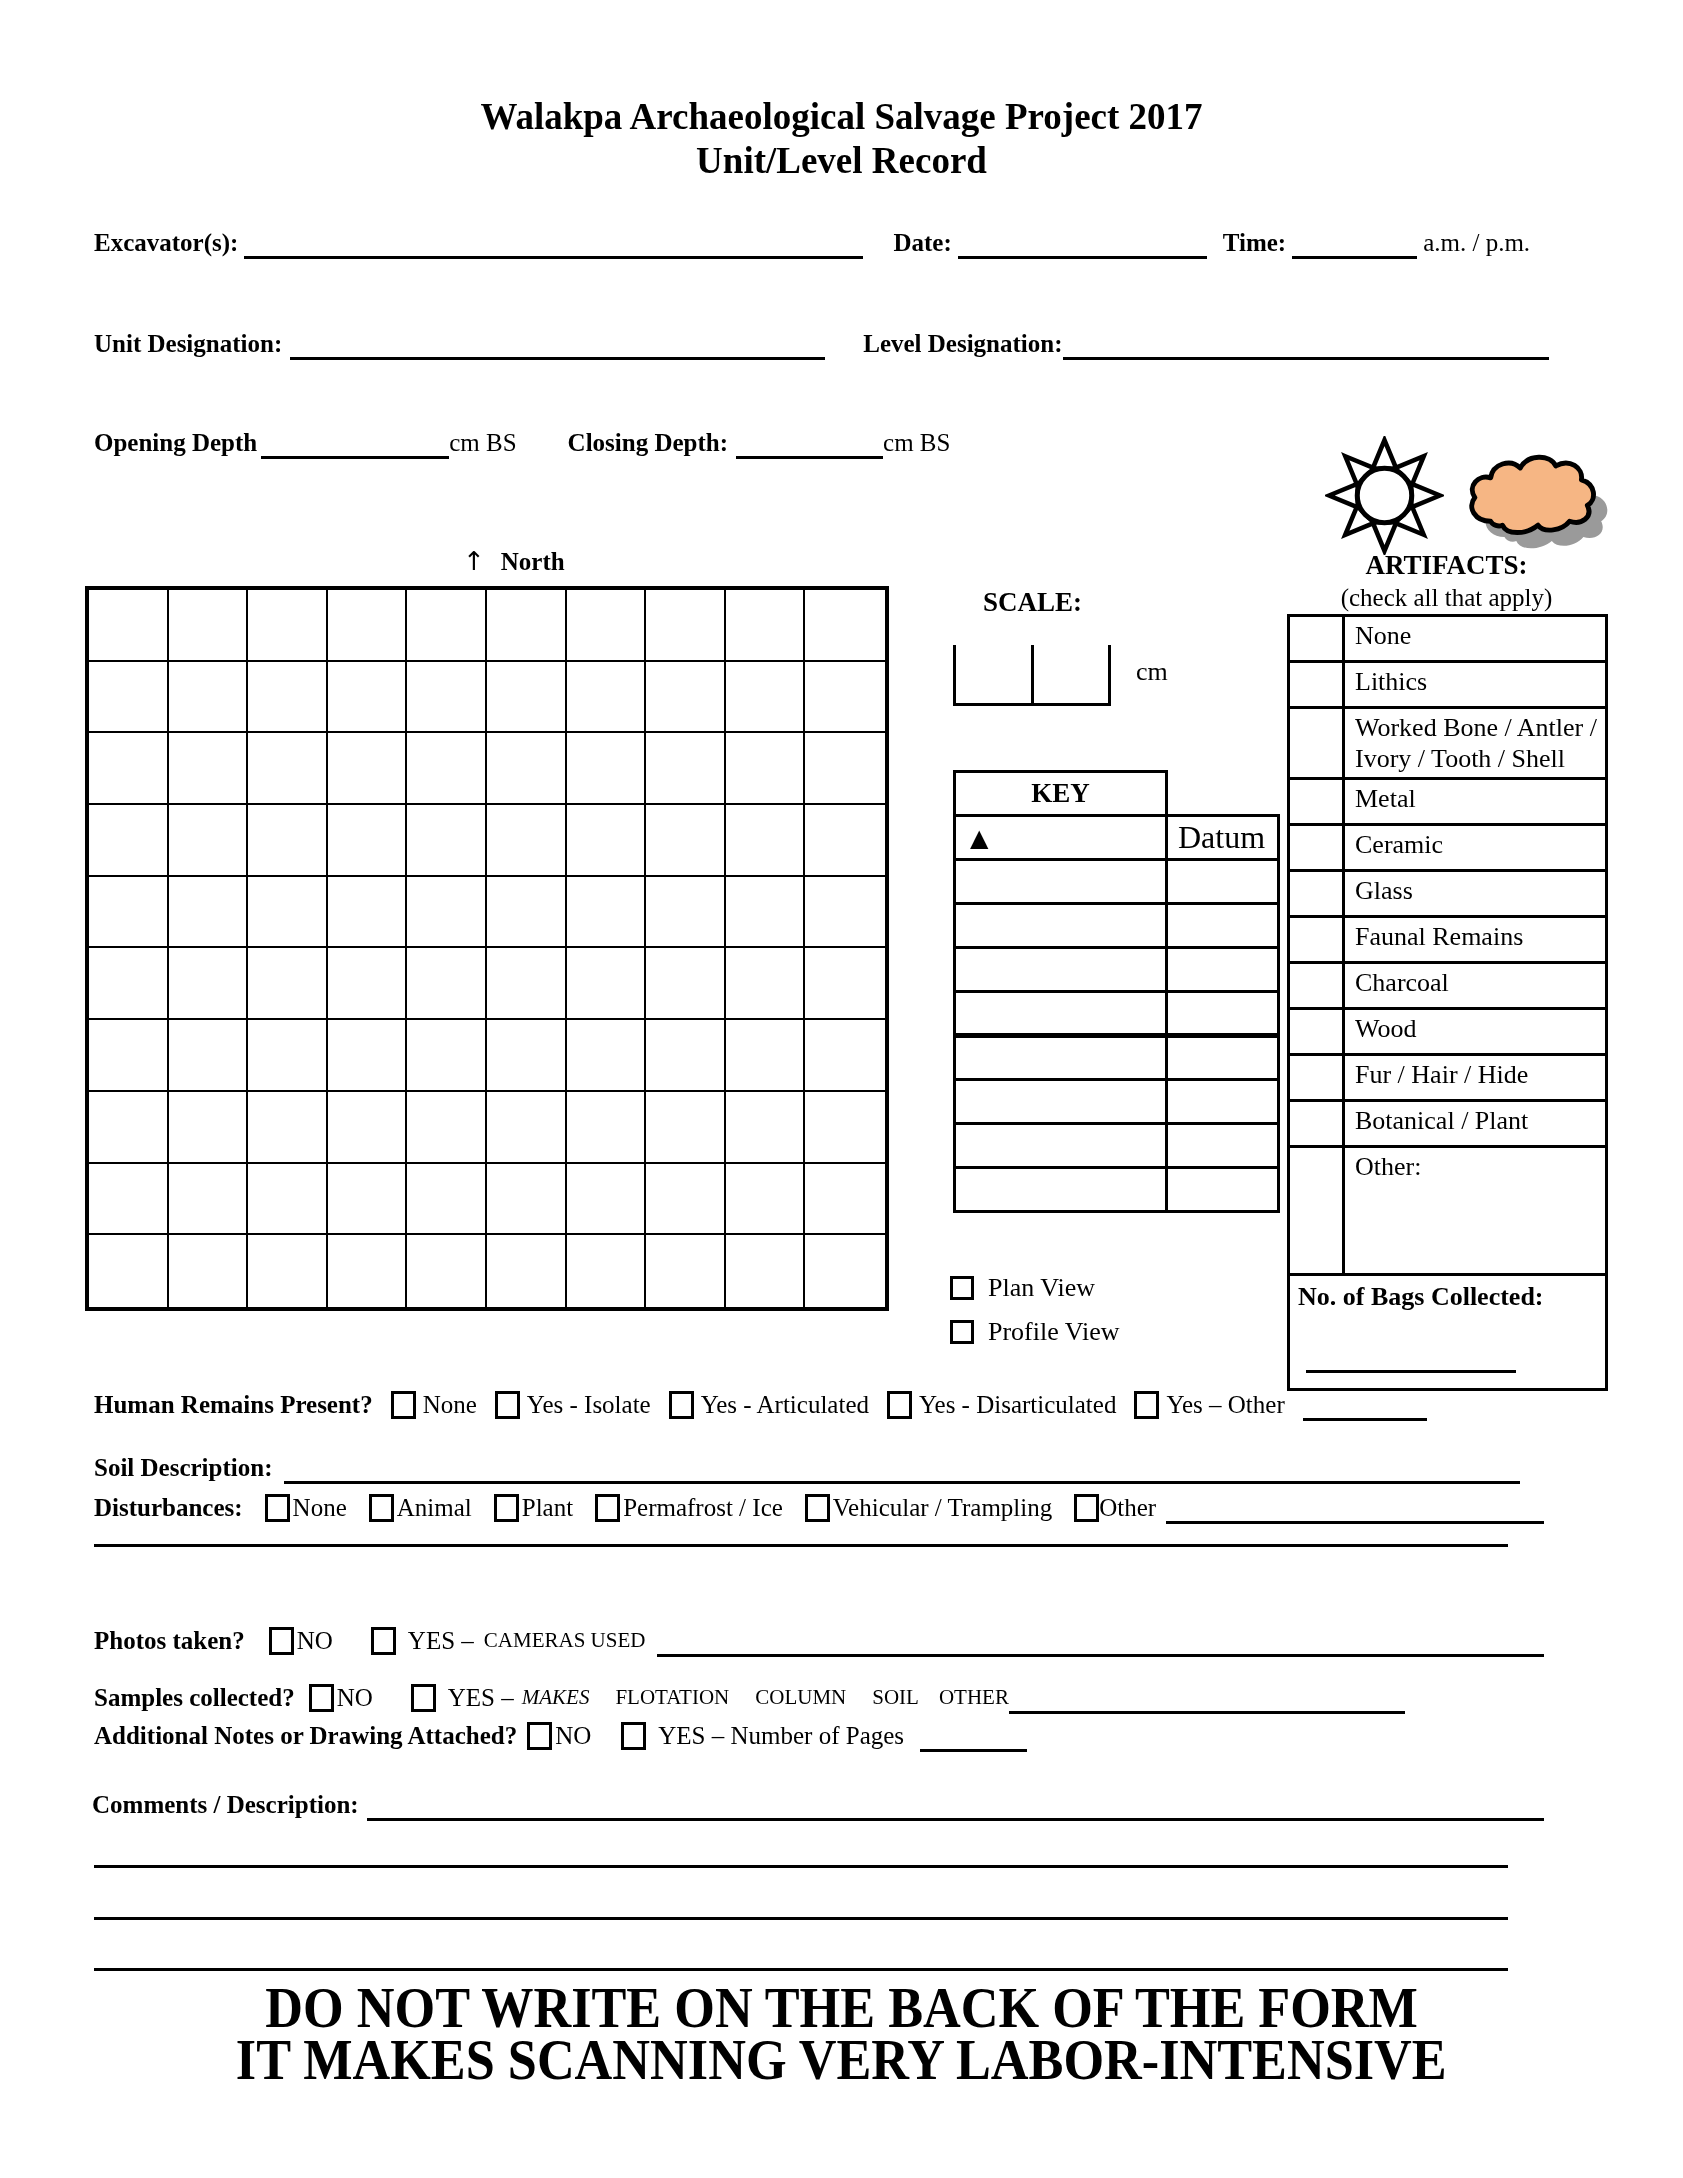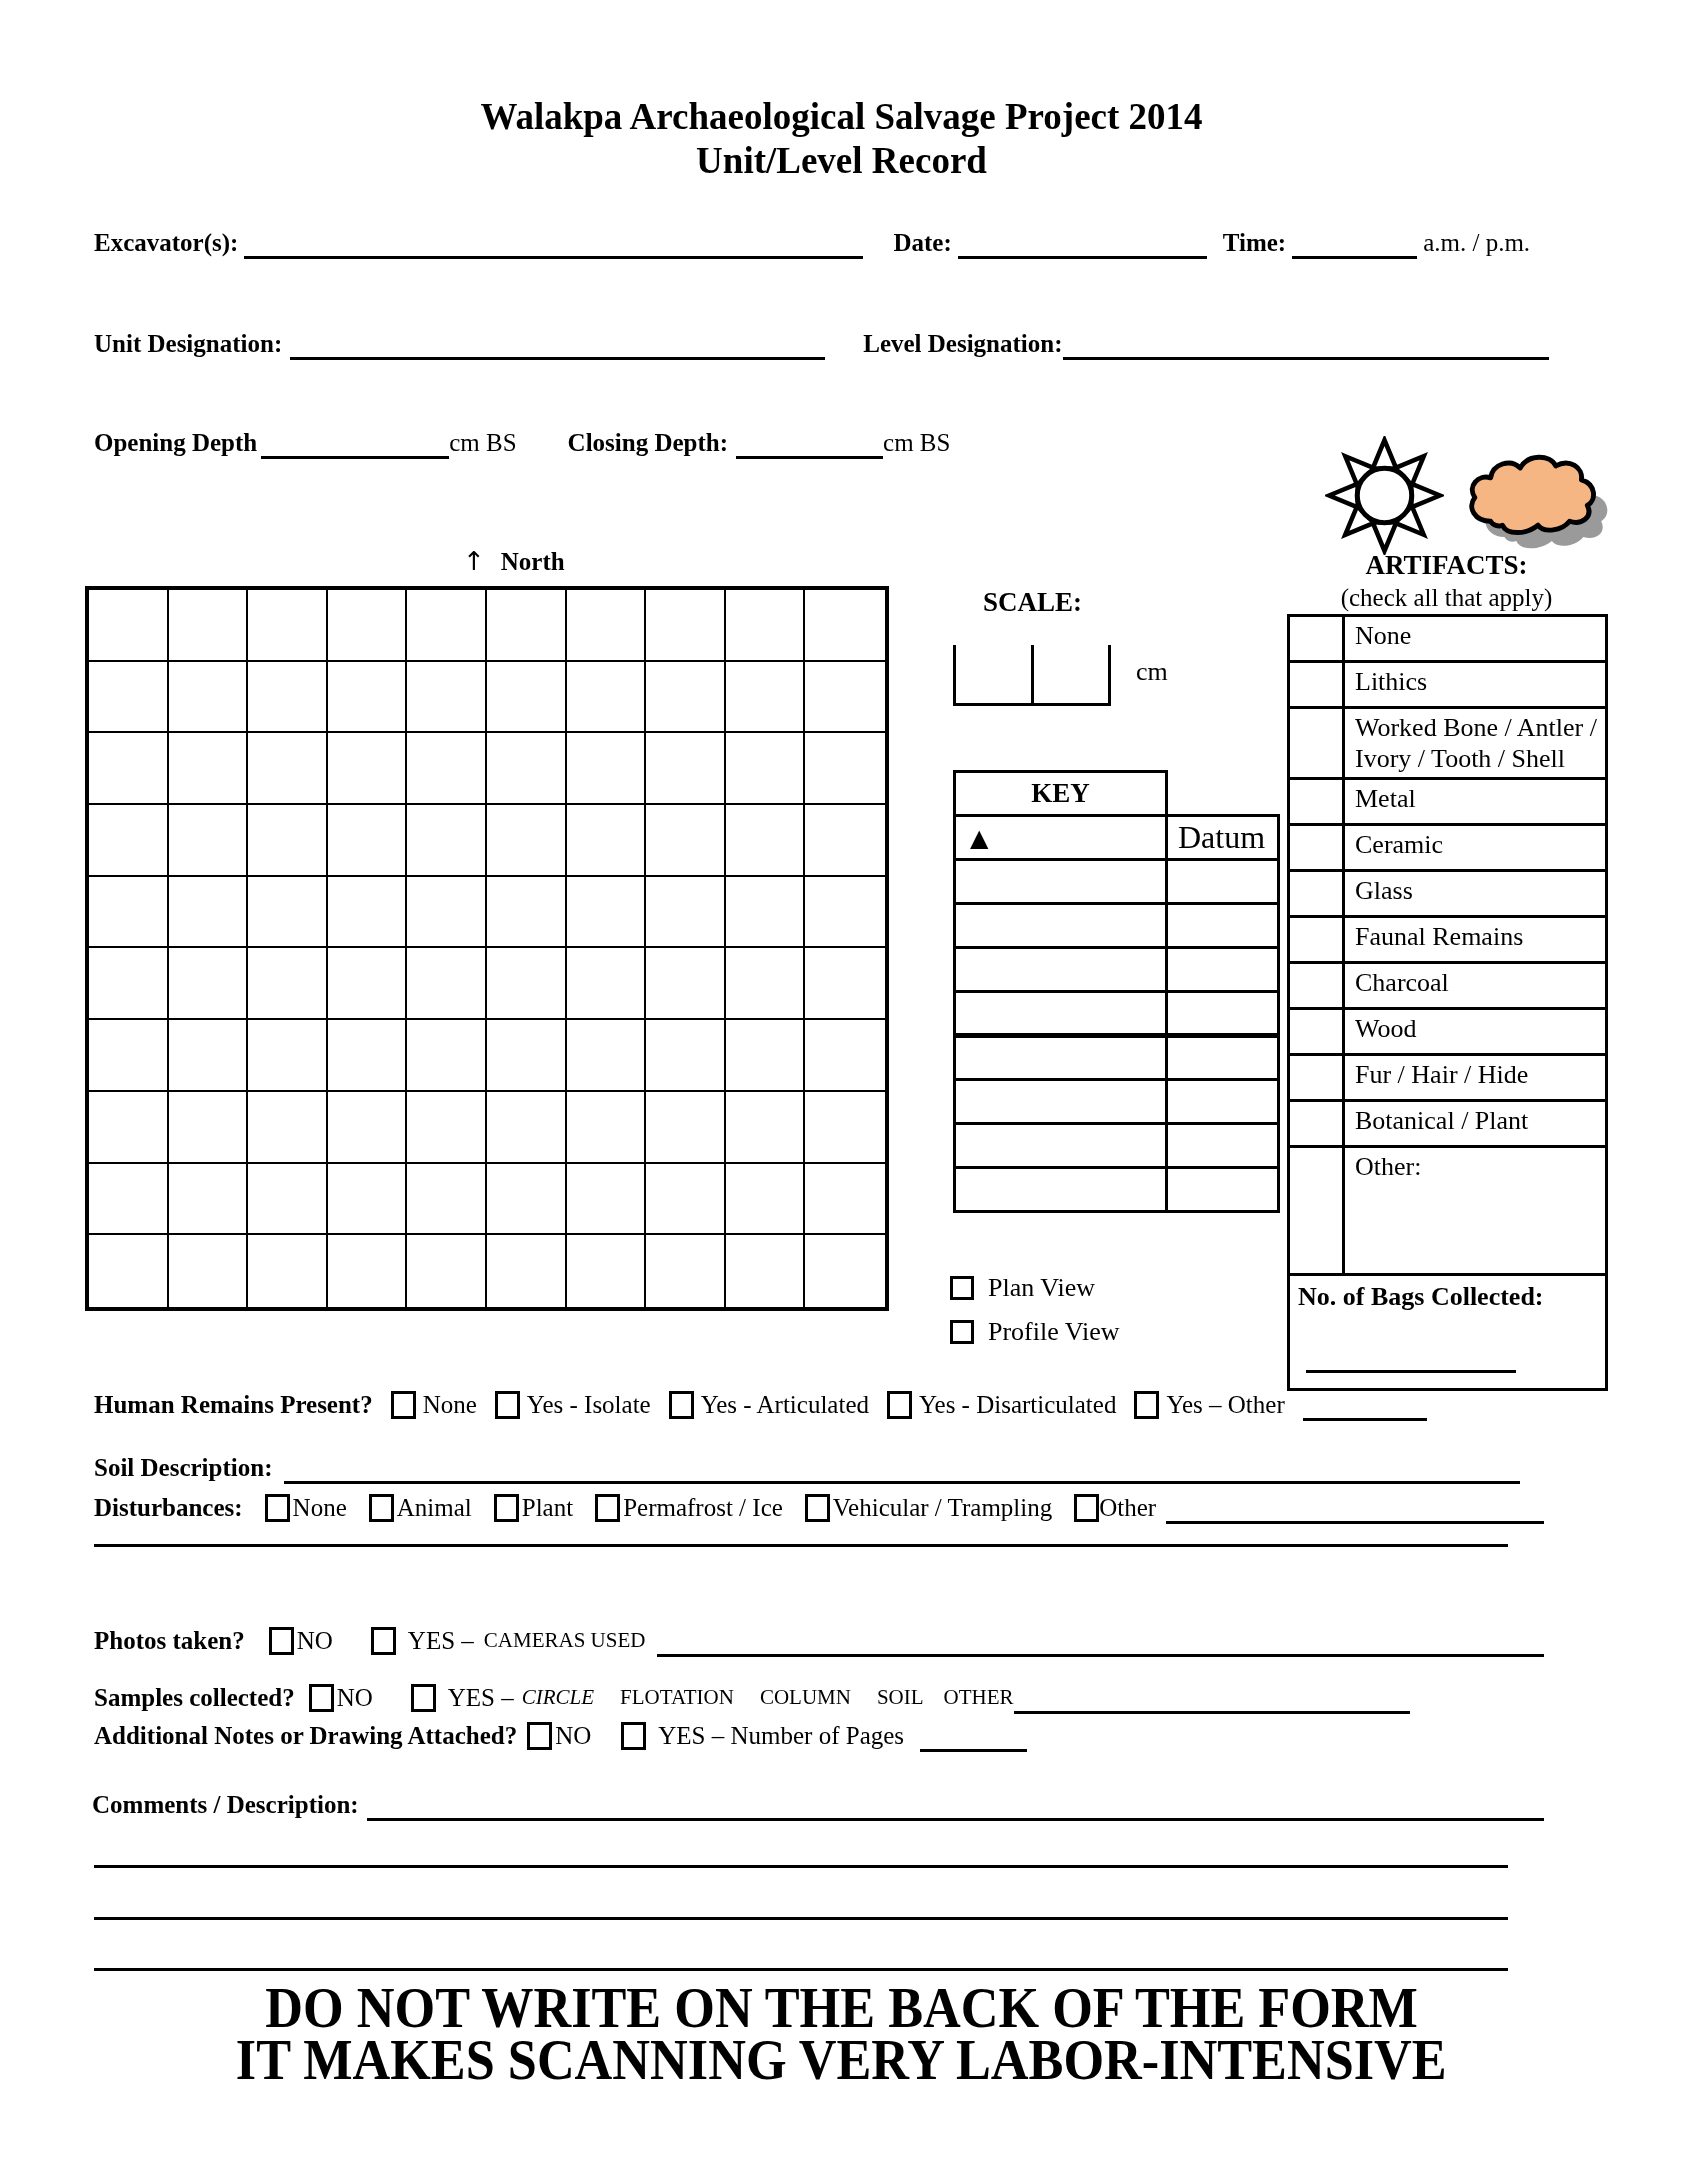--- a/index.html
+++ b/index.html
@@ -44,21 +44,21 @@
   .arttable td.bags{font-size:26px;font-weight:bold;padding:6px 8px;}
   .footer{position:absolute;left:0;width:100%;text-align:center;font-weight:bold;font-size:55px;white-space:nowrap;}
   .footer>span{display:inline-block;transform:scaleX(.95) scaleY(1.05);transform-origin:center;}
   .arrow{font-family:"DejaVu Sans",sans-serif;font-size:26px;line-height:33px;}
 </style>
 </head>
 <body>
 
 <div class="page">
 
-  <div class="center t36" style="top:95px">Walakpa Archaeological Salvage Project 2014</div>
+  <div class="center t36" style="top:95px">Walakpa Archaeological Salvage Project 2017</div>
   <div class="center t36" style="top:139px">Unit/Level Record</div>
 
   <div class="row" style="top:226px;left:94px;right:104px;">
     <span class="lbl">Excavator(s):</span>
     <span class="bline" style="width:619px;margin-left:6px"></span>
     <span class="lbl" style="margin-left:30px">Date:</span>
     <span class="bline" style="width:249px;margin-left:6px"></span>
     <span class="lbl" style="margin-left:16px">Time:</span>
     <span class="bline" style="width:125px;margin-left:6px"></span>
     <span class="reg" style="margin-left:6px">a.m. /  p.m.</span>
@@ -409,21 +409,21 @@
   </div>
 
   <div class="rowc" style="top:1681px;left:94px;">
     <span class="lbl">Samples collected?</span>
     <span class="opt tight" style="margin-left:14px">
         <span class="cb"></span>
         <span>NO</span>
       </span>
     <span class="cb" style="margin-left:38px"></span>
     <span class="reg" style="margin-left:12px">YES –</span>
-    <span class="sc it" style="margin-left:8px">CIRCLE</span>
+    <span class="sc it" style="margin-left:8px">MAKES</span>
     <span class="sc" style="margin-left:26px">FLOTATION</span>
     <span class="sc" style="margin-left:26px">COLUMN</span>
     <span class="sc" style="margin-left:26px">SOIL</span>
     <span class="sc" style="margin-left:20px">OTHER</span>
     <span class="bline" style="width:396px"></span>
   </div>
 
   <div class="rowc" style="top:1719px;left:94px;">
     <span class="lbl">Additional Notes or Drawing Attached?</span>
     <span class="opt tight" style="margin-left:10px">

